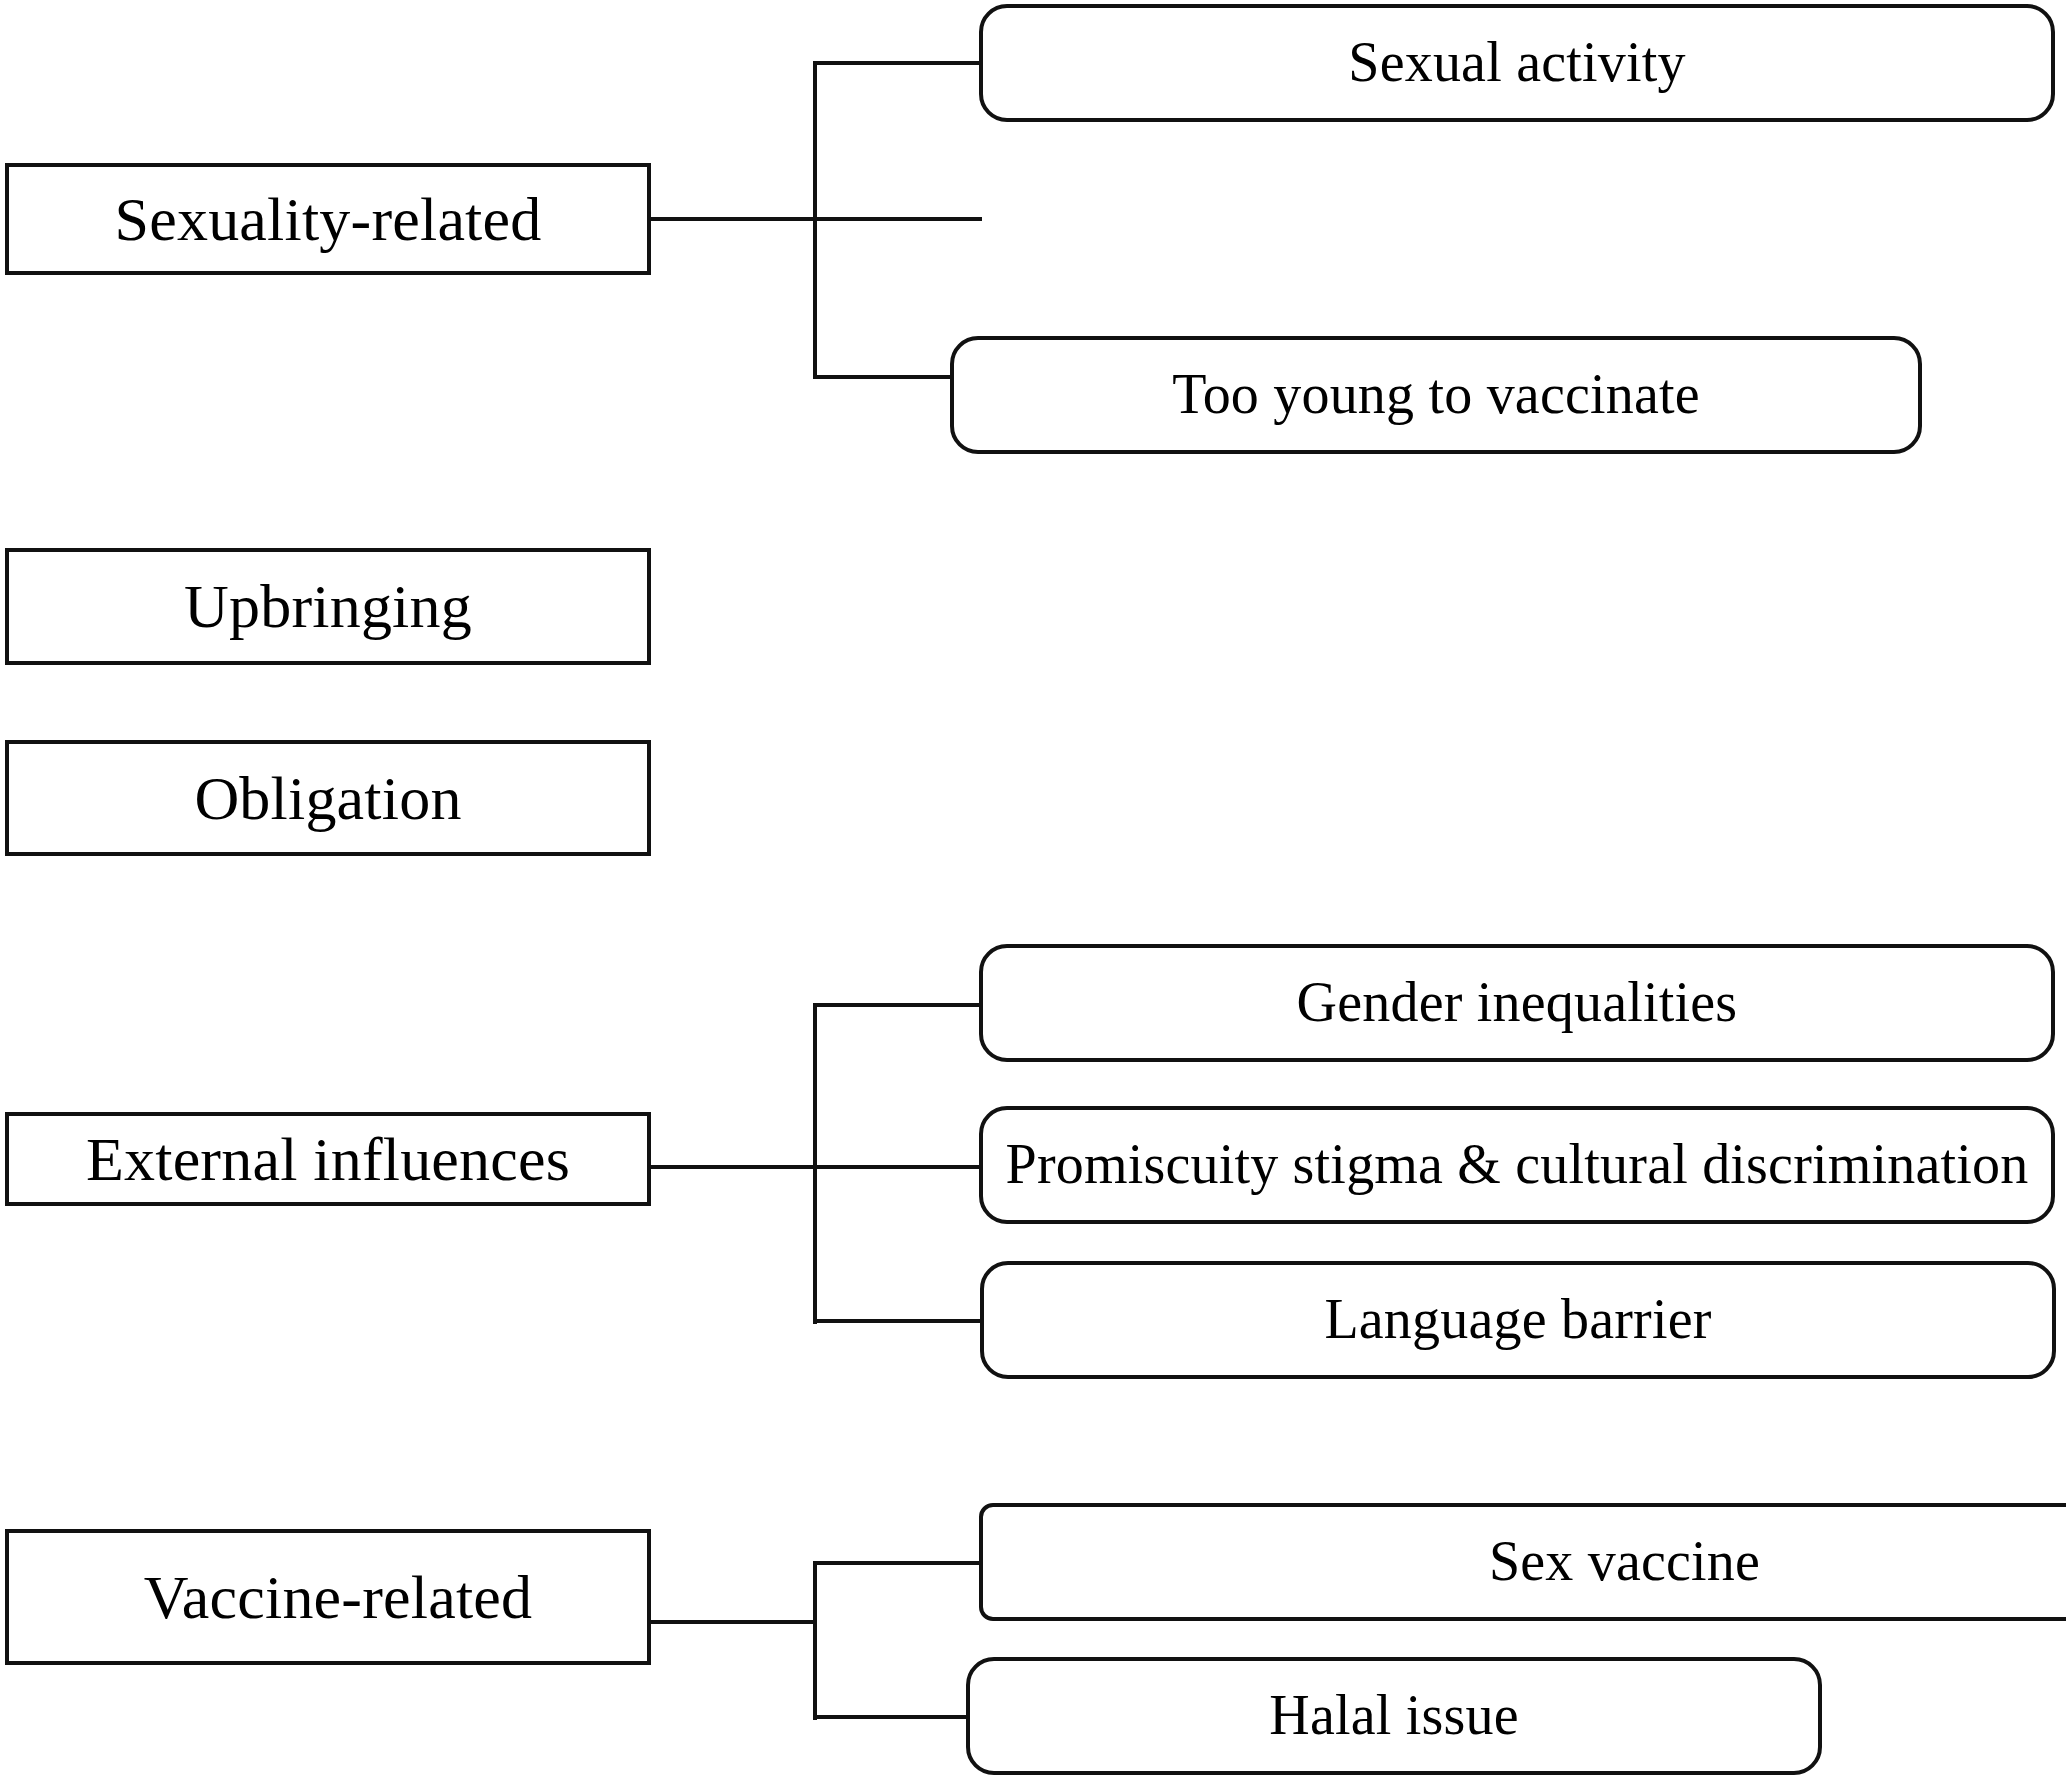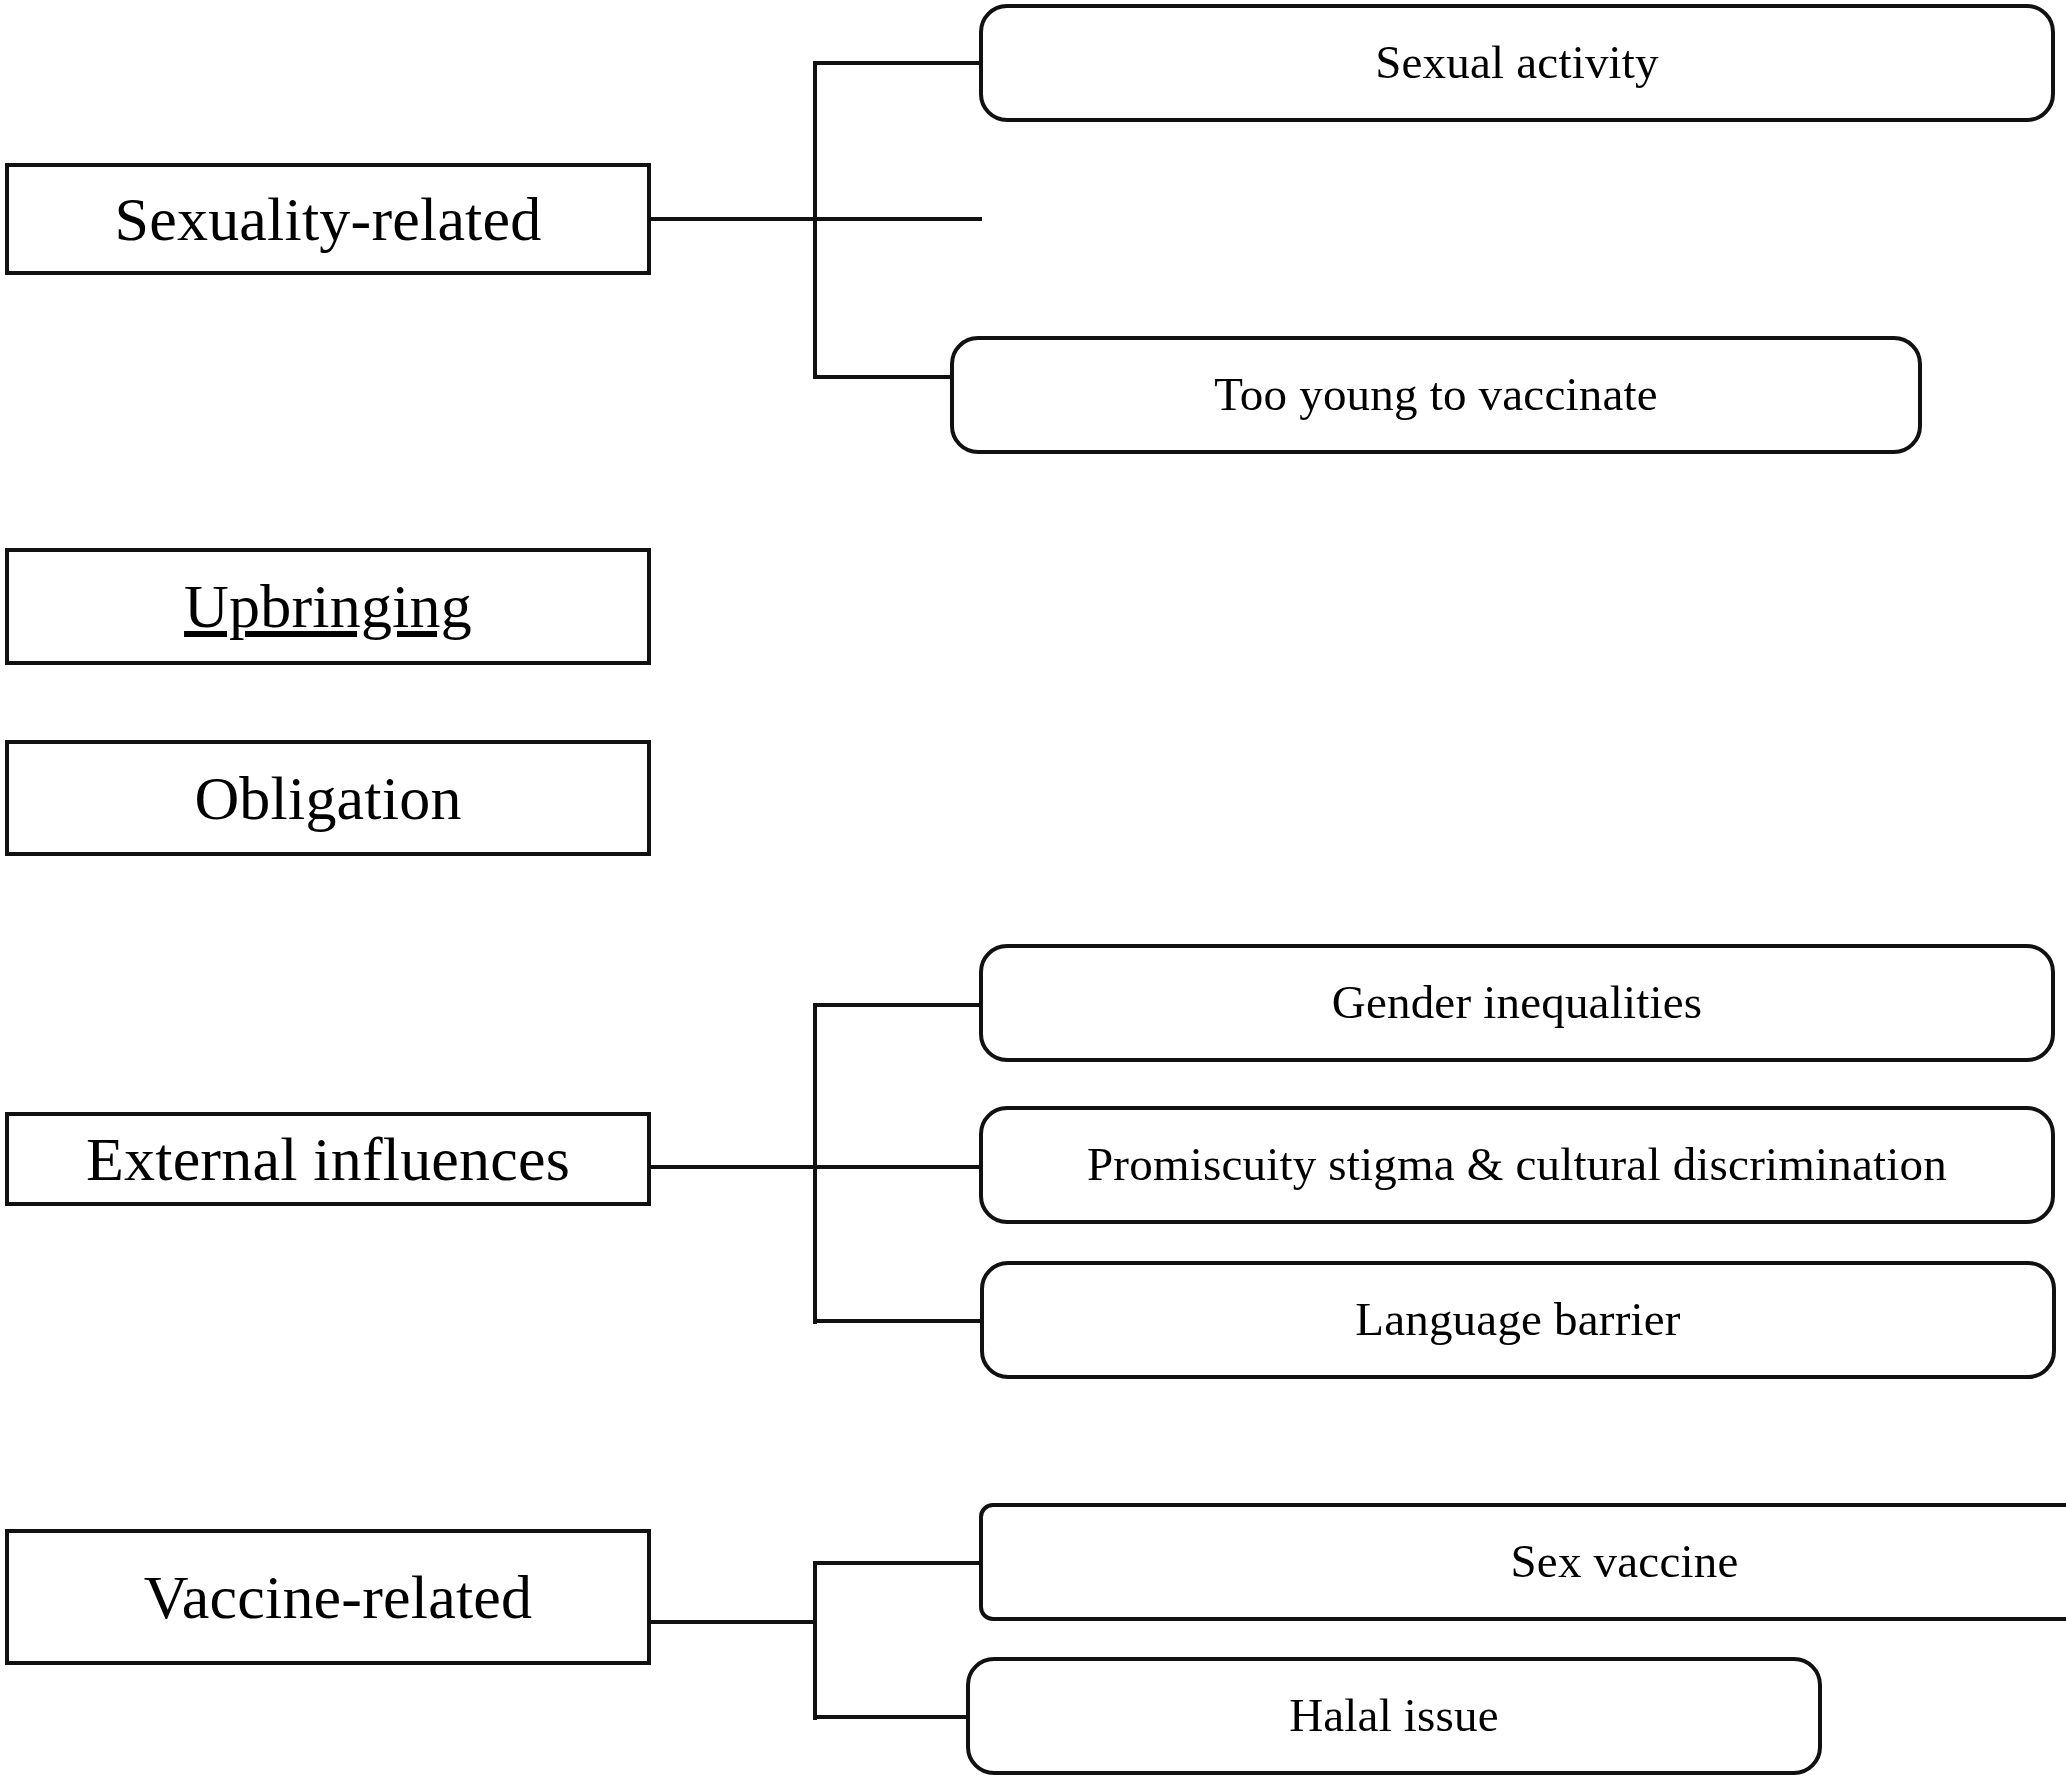--- a/index.html
+++ b/index.html
@@ -37,21 +37,21 @@
     border-radius: 28px;
   }
   .node-label {
     display: block;
     padding: 0 21.5px;
     font-size: 62px;
     letter-spacing: 0.2px;
     white-space: nowrap;
   }
   .node.subtheme .node-label {
-    font-size: 47px;
+    font-size: 56px;
     text-align: center;
   }
   .connector {
     position: absolute;
     background: #111111;
   }
   .connector.h {
     height: 4.1px;
   }
   .connector.v {
@@ -75,21 +75,21 @@
   <div class="connector h" style="left:813px; top:217px; width:169px;"></div>
   <div class="connector h" style="left:813px; top:375px; width:169px;"></div>
 
   <div class="node subtheme" style="left:979px; top:4.1px; width:1076px; height:118px;">
     <span class="node-label">Sexual activity</span>
   </div>
   <div class="node subtheme" style="left:950px; top:317px; width:972px; height:118px;margin-top:19px;">
     <span class="node-label">Too young to vaccinate</span>
   </div>
 
-  <div class="node theme" style="left:5px; top:548px; width:646px; height:117px;text-decoration:underline;">
+  <div class="node theme" style="left:5px; top:548px; width:646px; height:117px;">
     <span class="node-label">Upbringing</span>
   </div>
 
   <div class="node theme" style="left:5px; top:740px; width:646px; height:116px;">
     <span class="node-label">Obligation</span>
   </div>
 
   <div class="node theme" style="left:5px; top:1112px; width:646px; height:94px;">
     <span class="node-label">External influences</span>
   </div>

